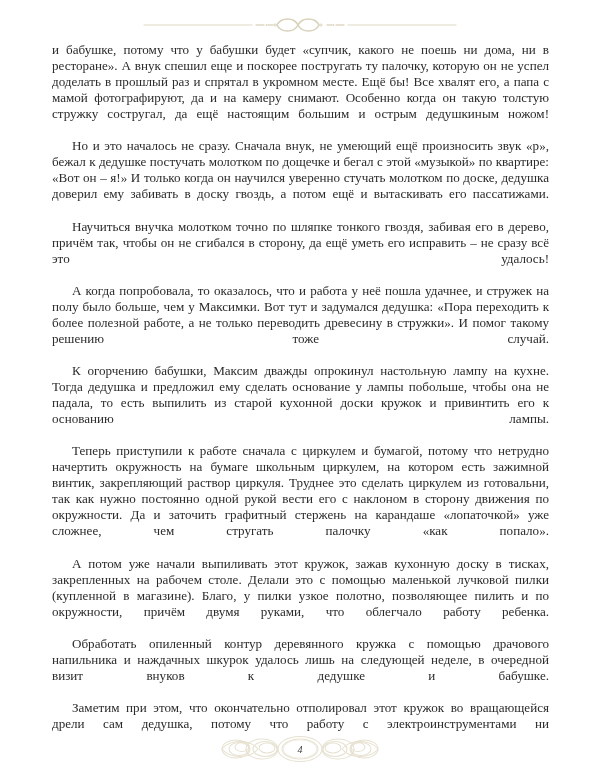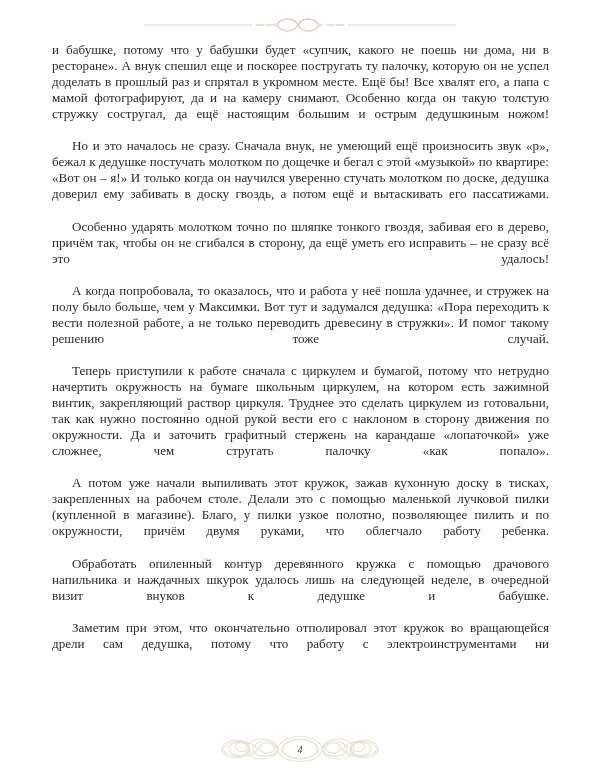--- a/index.html
+++ b/index.html
@@ -122,22 +122,23 @@
       <g fill="#ded8c4">
         <circle cx="126.5" cy="12" r="0.9"></circle>
         <circle cx="193.5" cy="12" r="0.9"></circle>
       </g>
     </svg>
   </div>
 
   <div class="textblock">
     <p class="first">и бабушке, потому что у бабушки будет «супчик, какого не поешь ни дома, ни в ресторане». А внук спешил еще и поскорее постругать ту палочку, которую он не успел доделать в прошлый раз и спрятал в укромном месте. Ещё бы! Все хвалят его, а папа с мамой фотографируют, да и на камеру снимают. Особенно когда он такую толстую стружку состругал, да ещё настоящим большим и острым дедушкиным ножом!</p>
     <p>Но и это началось не сразу. Сначала внук, не умеющий ещё произносить звук «р», бежал к дедушке постучать молотком по дощечке и бегал с этой «музыкой» по квартире: «Вот он – я!» И только когда он научился уверенно стучать молотком по доске, дедушка доверил ему забивать в доску гвоздь, а потом ещё и вытаскивать его пассатижами.</p>
-    <p>Особенно ударять молотком точно по шляпке тонкого гвоздя, забивая его в дерево, причём так, чтобы он не сгибался в сторону, да ещё уметь его исправить – не сразу всё это удалось!</p>
-    <p>А когда попробовала, то оказалось, что и работа у неё пошла удачнее, и стружек на полу было больше, чем у Максимки. Вот тут и задумался дедушка: «Пора переходить к вести полезной работе, а не только переводить древесину в стружки». И помог такому решению тоже случай.</p>
+    <p>Научиться внучка молотком точно по шляпке тонкого гвоздя, забивая его в дерево, причём так, чтобы он не сгибался в сторону, да ещё уметь его исправить – не сразу всё это удалось!</p>
+    <p>А когда попробовала, то оказалось, что и работа у неё пошла удачнее, и стружек на полу было больше, чем у Максимки. Вот тут и задумался дедушка: «Пора переходить к более полезной работе, а не только переводить древесину в стружки». И помог такому решению тоже случай.</p>
+    <p>К огорчению бабушки, Максим дважды опрокинул настольную лампу на кухне. Тогда дедушка и предложил ему сделать основание у лампы побольше, чтобы она не падала, то есть выпилить из старой кухонной доски кружок и привинтить его к основанию лампы.</p>
     <p>Теперь приступили к работе сначала с циркулем и бумагой, потому что нетрудно начертить окружность на бумаге школьным циркулем, на котором есть зажимной винтик, закрепляющий раствор циркуля. Труднее это сделать циркулем из готовальни, так как нужно постоянно одной рукой вести его с наклоном в сторону движения по окружности. Да и заточить графитный стержень на карандаше «лопаточкой» уже сложнее, чем стругать палочку «как попало».</p>
     <p>А потом уже начали выпиливать этот кружок, зажав кухонную доску в тисках, закрепленных на рабочем столе. Делали это с помощью маленькой лучковой пилки (купленной в магазине). Благо, у пилки узкое полотно, позволяющее пилить и по окружности, причём двумя руками, что облегчало работу ребенка.</p>
     <p>Обработать опиленный контур деревянного кружка с помощью драчового напильника и наждачных шкурок удалось лишь на следующей неделе, в очередной визит внуков к дедушке и бабушке.</p>
     <p>Заметим при этом, что окончательно отполировал этот кружок во вращающейся дрели сам дедушка, потому что работу с электроинструментами ни</p>
   </div>
 
   <div class="bottom-ornament">
     <div class="chain">
       <svg width="160" height="46" viewBox="0 0 160 46" aria-hidden="true">
         <g fill="none" stroke="#e6e1d0" stroke-width="1.05">

